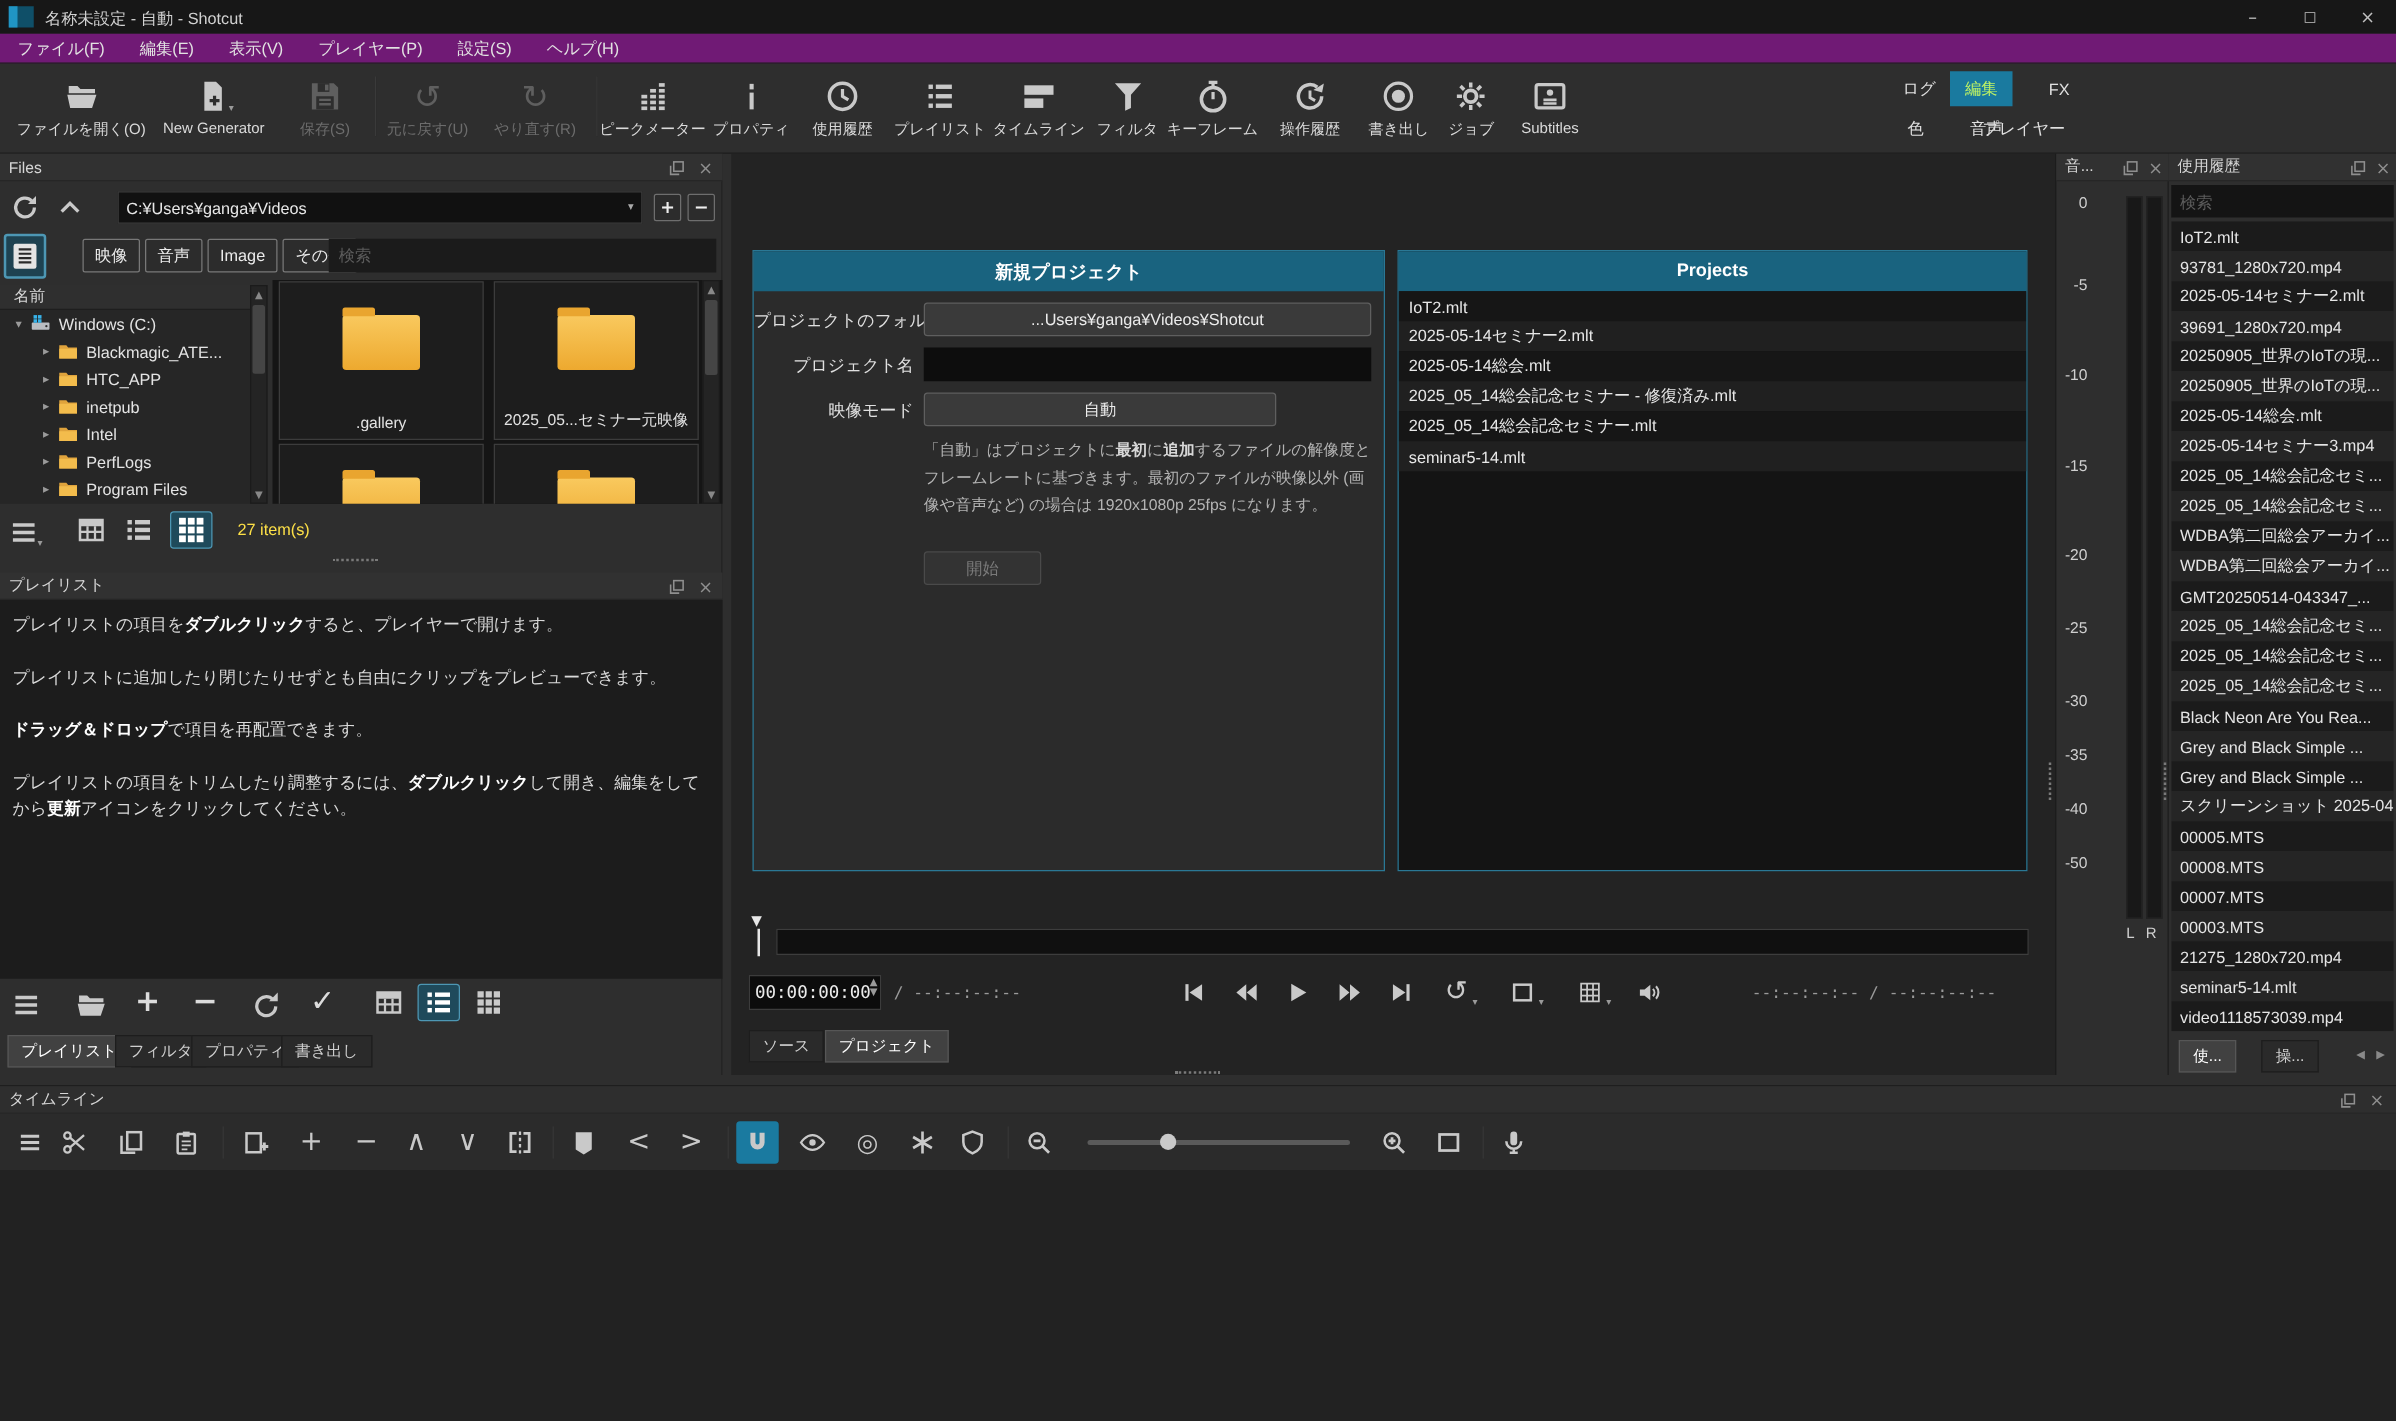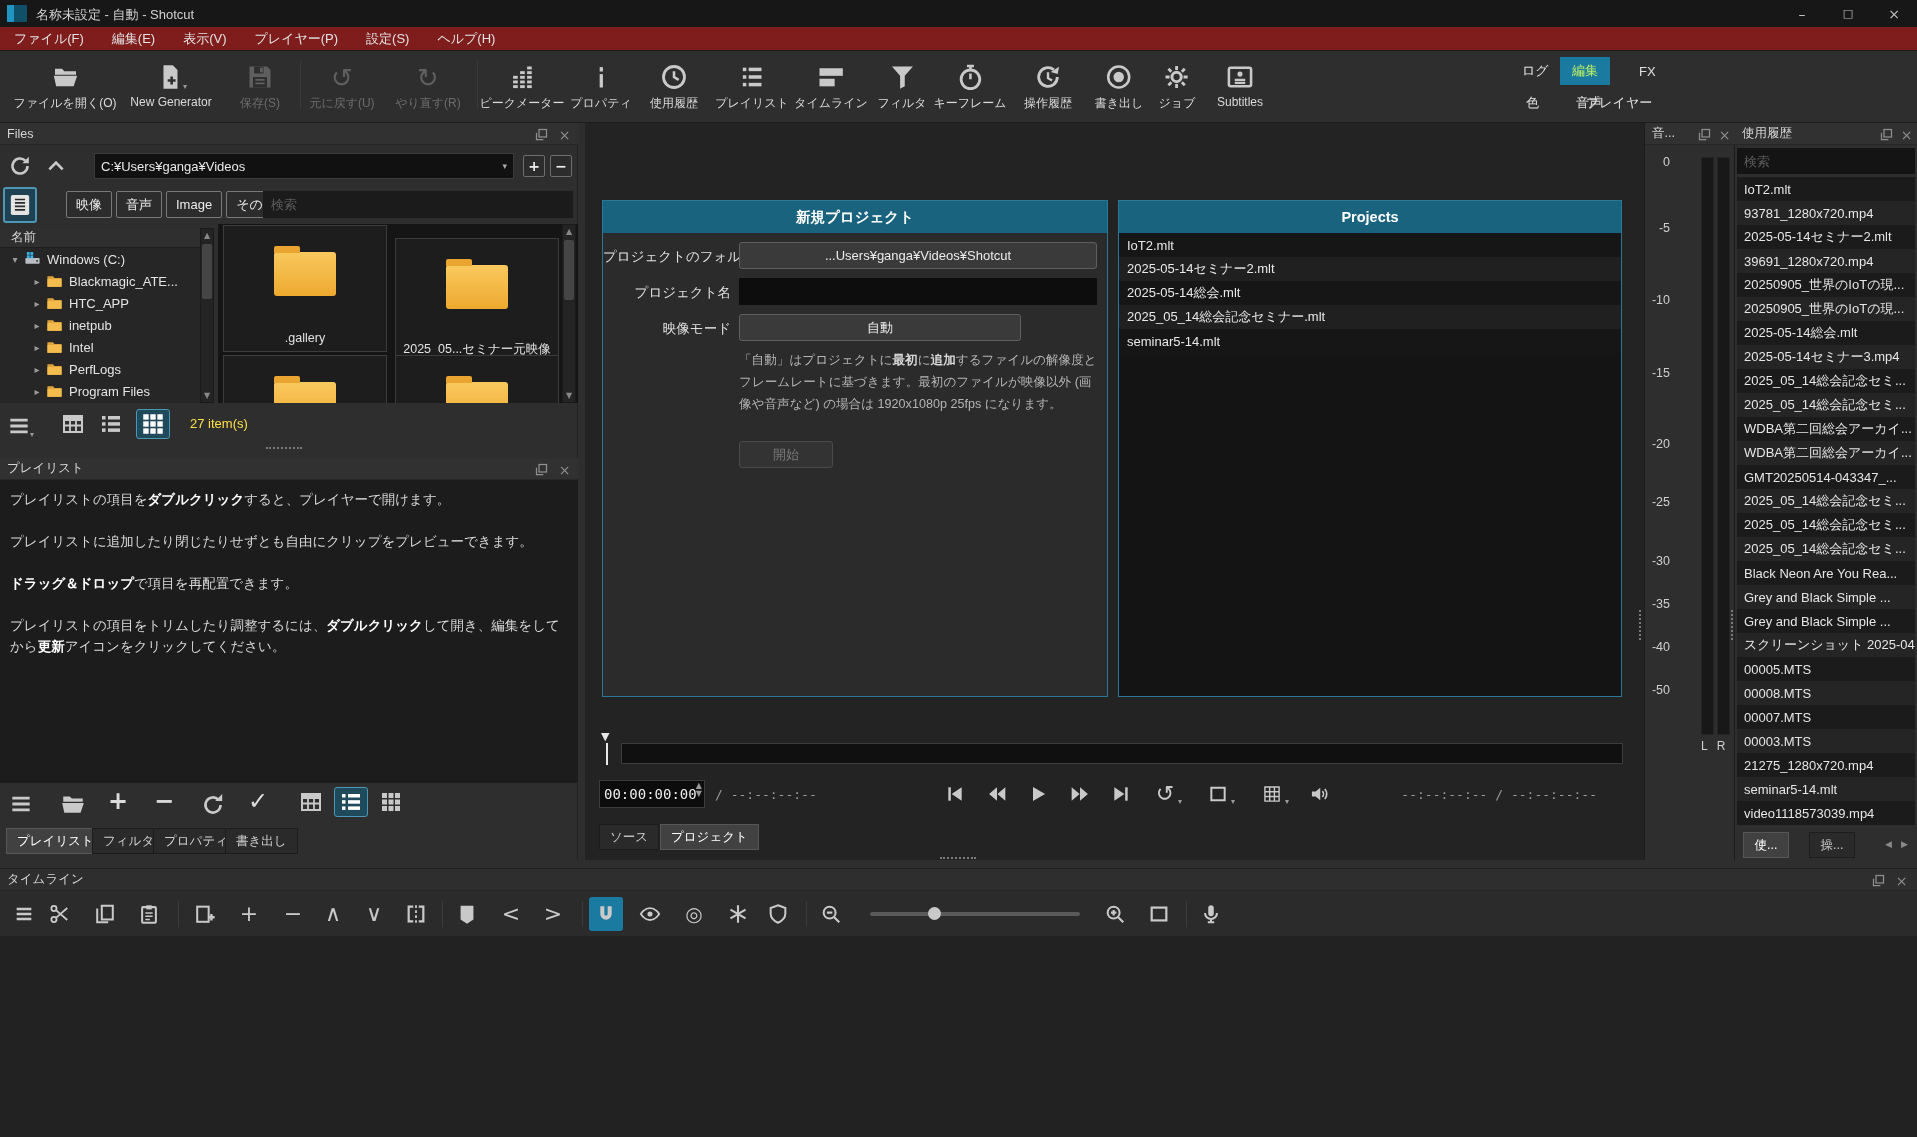--- a/index.html
+++ b/index.html
@@ -6,21 +6,21 @@
 html,body{background:#222}
 #app{position:relative;width:1917px;height:936px;background:#2e2e2e;overflow:hidden;
   font-family:"Liberation Sans",sans-serif;color:#dcdcdc;font-size:13px}
 .abs{position:absolute}
 .flex{display:flex;align-items:center}
 .icn{display:inline-flex;align-items:center;justify-content:center;color:#c9c9c9}
 .icn svg{display:block}
 .glyph{font-family:"DejaVu Sans",sans-serif;line-height:1;color:#c9c9c9}
 
 #titlebar{left:0;top:0;width:1917px;height:27px;background:#171717;color:#cfcfcf}
-#menubar{left:0;top:27px;width:1917px;height:24px;background:#7f1d1d;border-bottom:1px solid #1b1b1b}
+#menubar{left:0;top:27px;width:1917px;height:24px;background:#701a75;border-bottom:1px solid #1b1b1b}
 .menu-item{padding:0 14px;height:24px;display:flex;align-items:center;font-size:13px;color:#e2e2e2}
 .winbtn{width:46px;height:27px;display:flex;align-items:center;justify-content:center;color:#c0c0c0;font-size:13px}
 
 #toolbar{left:0;top:51px;width:1917px;height:72px;background:#2e2e2e;border-bottom:1px solid #1d1d1d}
 .titem{position:absolute;top:6px;transform:translateX(-50%);text-align:center;white-space:nowrap}
 .titem .ic{height:34px;display:flex;align-items:flex-end;justify-content:center;margin-bottom:4px}
 .titem .lb{font-size:12px;color:#dadada}
 .titem.disabled .lb{color:#6c6c6c}
 .titem.disabled .icn,.titem.disabled .glyph{color:#5f5f5f}
 .tsep{position:absolute;top:10px;width:1px;height:48px;background:#1f1f1f;border-right:1px solid #3a3a3a}
@@ -455,21 +455,21 @@
       <span class="sthumb" style="top:15px;width:10px;height:55px"></span>
       <span class="sarrow" style="bottom:0">▼</span>
     </div>
 
     <div class="abs" style="left:218px;top:101px;width:360px;height:179px;background:#151515;overflow:hidden">
       <div id="grid-tiles">
           <div class="tile" style="left: 5px; top: 1px;">
             <div class="bigfolder"></div>
             <div class="tilelbl">.gallery</div>
           </div>
-          <div class="tile" style="left: 177px; top: 14px; padding-left: 20px;">
+          <div class="tile" style="left: 177px; top: 1px; padding-left: 20px;">
             <div class="bigfolder"></div>
             <div class="tilelbl">2025_05...セミナー元映像</div>
           </div>
           <div class="tile" style="left: 5px; top: 131px;">
             <div class="bigfolder"></div>
             <div class="tilelbl"></div>
           </div>
           <div class="tile" style="left: 177px; top: 131px;">
             <div class="bigfolder"></div>
             <div class="tilelbl"></div>
@@ -645,20 +645,21 @@
     </div>
 
     <div class="dlg" style="left:533px;top:77px;width:504px;height:497px;background:#141414">
       <div class="dlg-h">
         <span>Projects</span>
       </div>
       <div id="projects-list">
           <div class="prow">IoT2.mlt</div>
           <div class="prow">2025-05-14セミナー2.mlt</div>
           <div class="prow">2025-05-14総会.mlt</div>
+          <div class="prow">2025_05_14総会記念セミナー - 修復済み.mlt</div>
           <div class="prow">2025_05_14総会記念セミナー.mlt</div>
           <div class="prow">seminar5-14.mlt</div>
         </div>
     </div>
 
     <span class="abs glyph" style="left:16px;top:608px;font-size:11px;color:#e8e8e8">▼</span>
     <span class="abs" style="left:21px;top:620px;width:1.5px;height:22px;background:#e8e8e8"></span>
     <div class="abs" style="left:36px;top:620px;width:1002px;height:21px;background:#101010;border:1px solid #3d3d3d"></div>
 
     <div class="abs" style="left:0;top:654px;width:1060px;height:40px">

